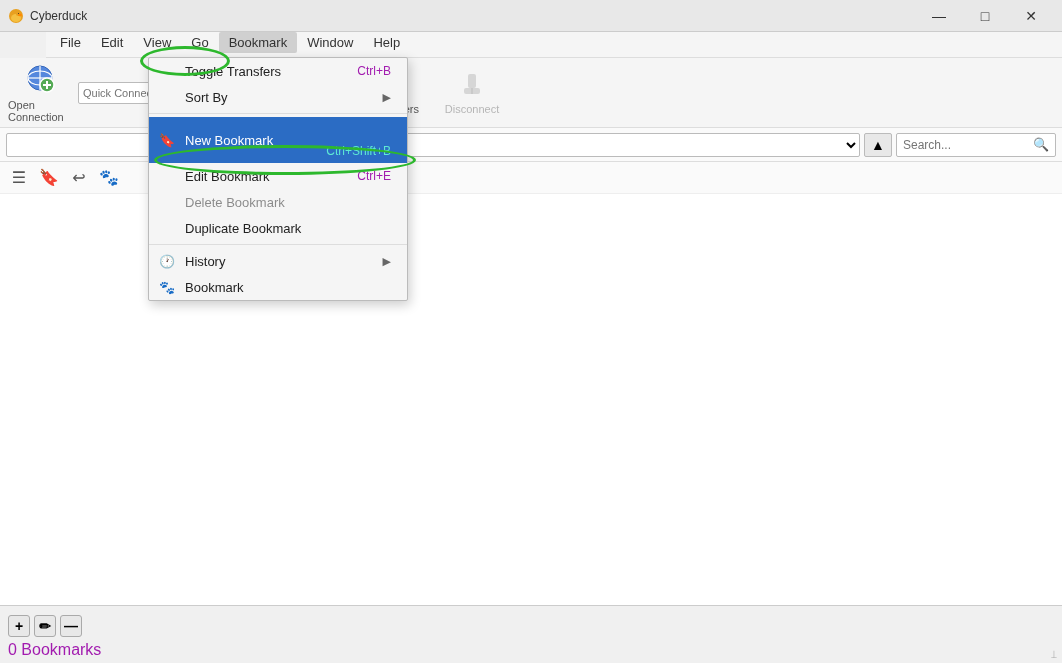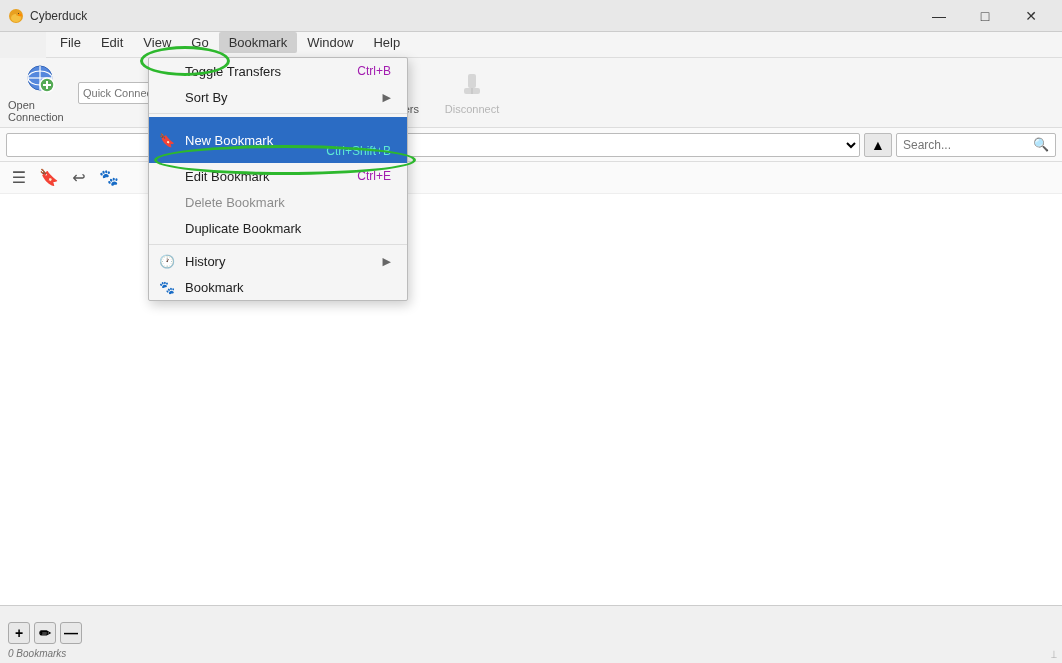--- a/index.html
+++ b/index.html
@@ -160,23 +160,22 @@
     .status-btn {
       width: 22px; height: 22px;
       background: #e8e8e8;
       border: 1px solid #aaa;
       border-radius: 3px;
       display: flex; align-items: center; justify-content: center;
       cursor: pointer; font-size: 14px; font-weight: bold;
     }
     .status-text {
       padding: 0 8px 4px 8px;
-      font-size: 10px;
-      color: #737373;
-      font-style: italic;
+      font-size: 16px;
+      color: #a21caf;
     }
 
     
     .dropdown-menu {
       position: absolute;
       top: 57px;
       left: 148px;
       width: 260px;
       background: #f5f5f5;
       border: 1px solid #bbb;

